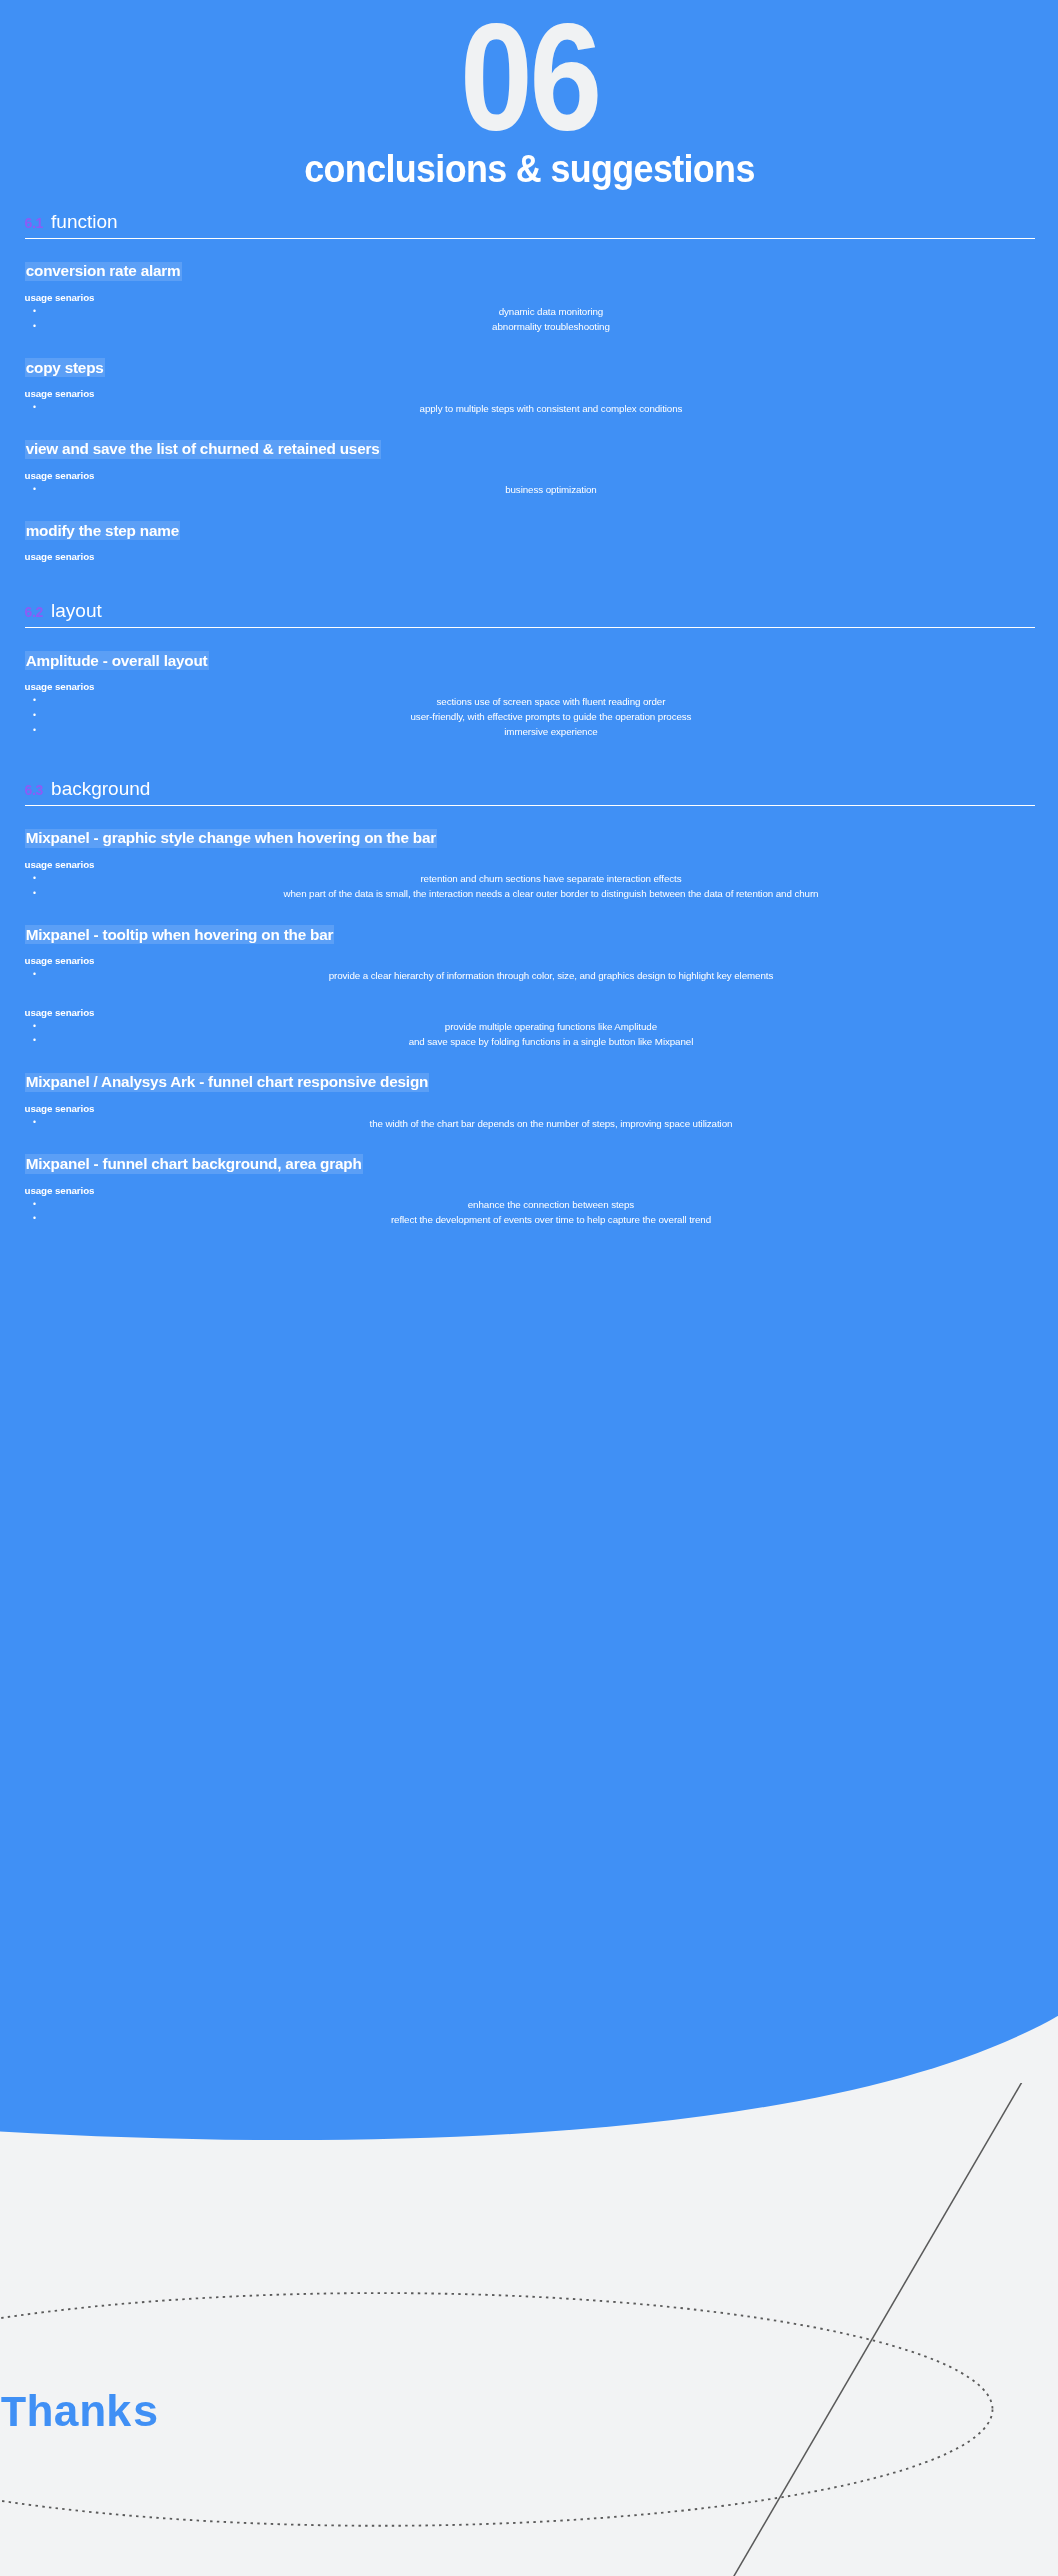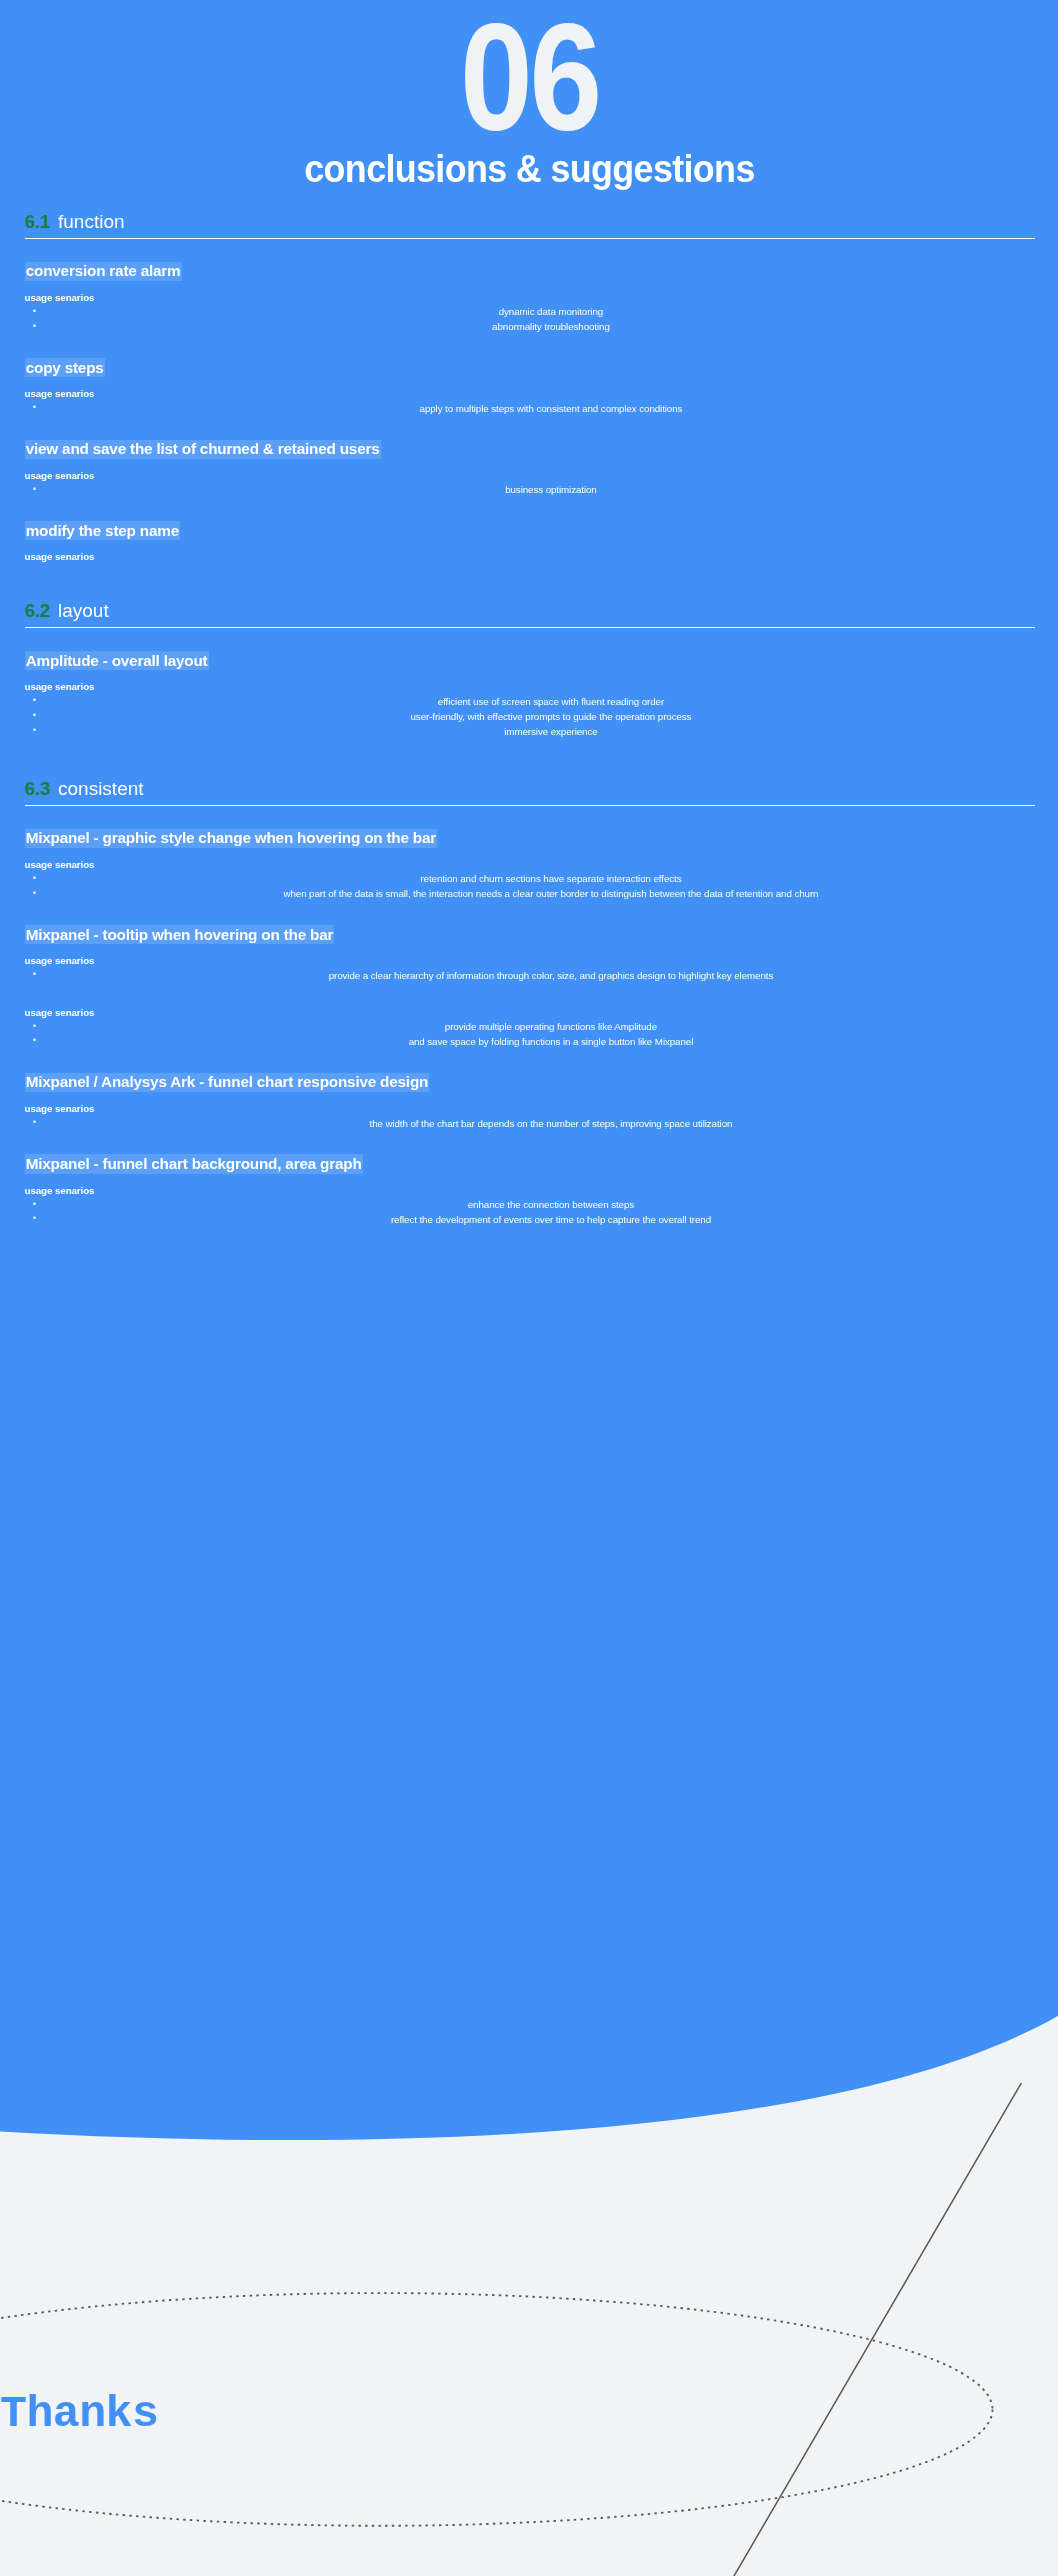--- a/index.html
+++ b/index.html
@@ -57,23 +57,23 @@
 
   
   .section-head {
     margin: 0 24.5px 0 24.5px;
     padding-top: 11px;
     border-bottom: 1.2px solid #ffffff;
     padding-bottom: 4.9px;
     white-space: nowrap;
   }
   .section-num {
-    font-size: 19px;
-    font-weight: bold;
-    color: #15803d;
+    font-size: 14px;
+    font-weight: bold;
+    color: #8b5cf6;
     letter-spacing: -0.3px;
     text-align: right;
   }
   .section-label {
     font-size: 19px;
     font-weight: 300;
     color: #ffffff;
     margin-left: 8px;
     letter-spacing: 0px;
   }
@@ -189,28 +189,28 @@
           <div><span class="block-title">modify the step name</span></div>
           <div class="block-sub" style="margin-top: 11px;">usage senarios</div>
         </div>
       </div>
       <div style="margin-top: 27px;">
         <div class="section-head"><span class="section-num">6.2</span><span class="section-label">layout</span></div>
         <div class="block" style="margin-top: 23px;">
           <div><span class="block-title">Amplitude - overall layout</span></div>
           <div class="block-sub" style="margin-top: 11px;">usage senarios</div>
           <ul class="bullets">
-            <li>efficient use of screen space with fluent reading order</li>
+            <li>sections use of screen space with fluent reading order</li>
             <li>user-friendly, with effective prompts to guide the operation process</li>
             <li>immersive experience</li>
           </ul>
         </div>
       </div>
       <div style="margin-top: 27px;">
-        <div class="section-head"><span class="section-num">6.3</span><span class="section-label">consistent</span></div>
+        <div class="section-head"><span class="section-num">6.3</span><span class="section-label">background</span></div>
         <div class="block" style="margin-top: 23px;">
           <div><span class="block-title">Mixpanel - graphic style change when hovering on the bar</span></div>
           <div class="block-sub" style="margin-top: 11px;">usage senarios</div>
           <ul class="bullets">
             <li>retention and churn sections have separate interaction effects</li>
             <li>when part of the data is small, the interaction needs a clear outer border to distinguish between the data of retention and churn</li>
           </ul>
         </div>
         <div class="block" style="margin-top: 23px;">
           <div><span class="block-title">Mixpanel - tooltip when hovering on the bar</span></div>

